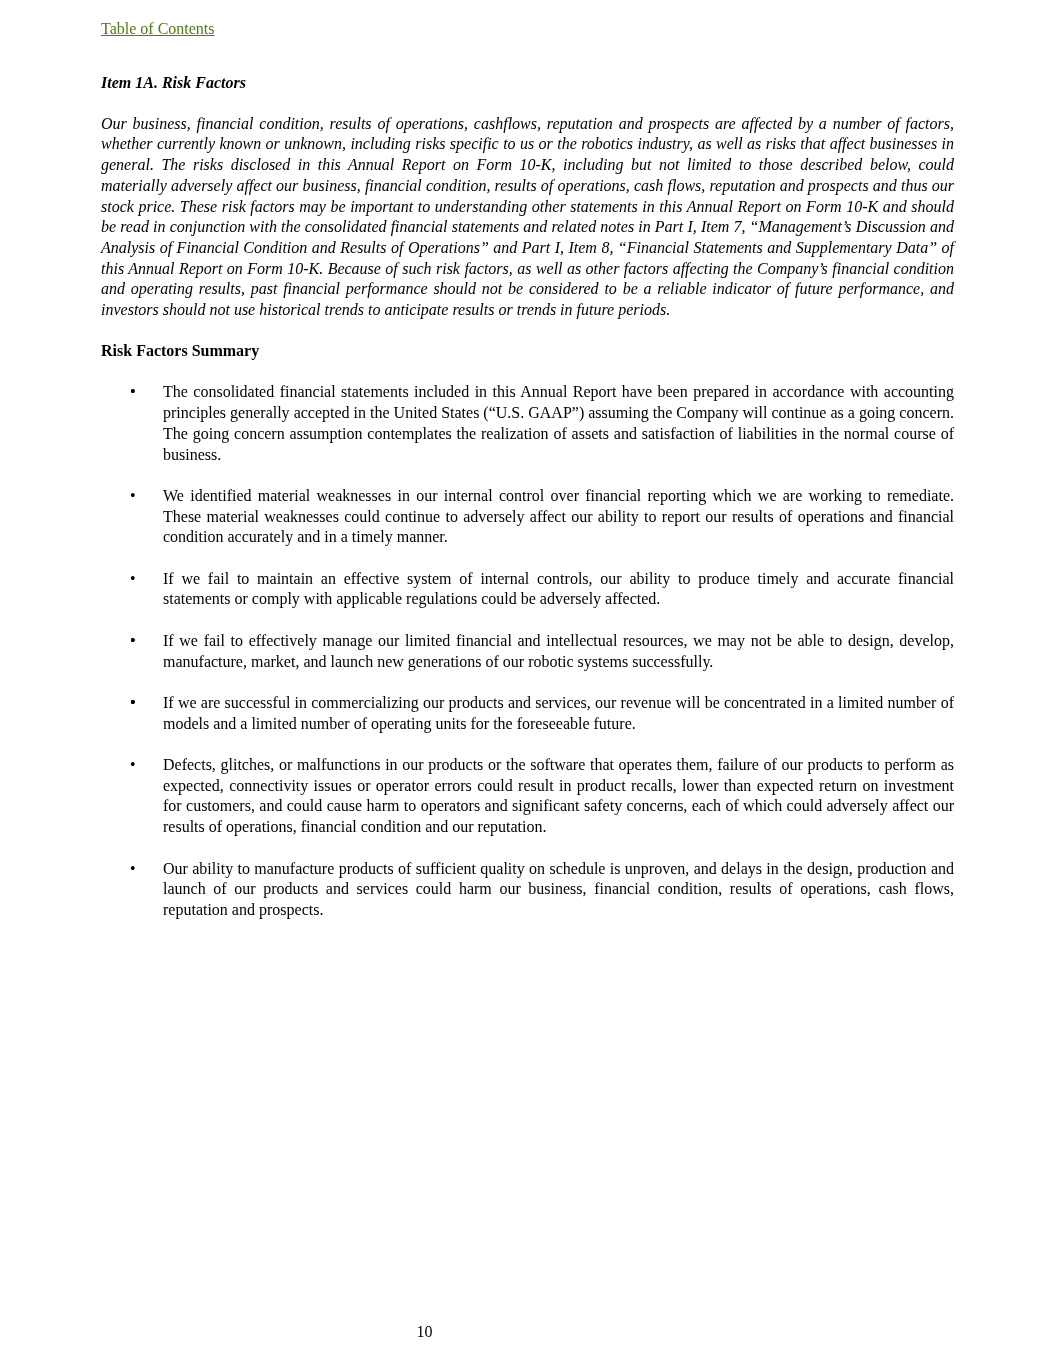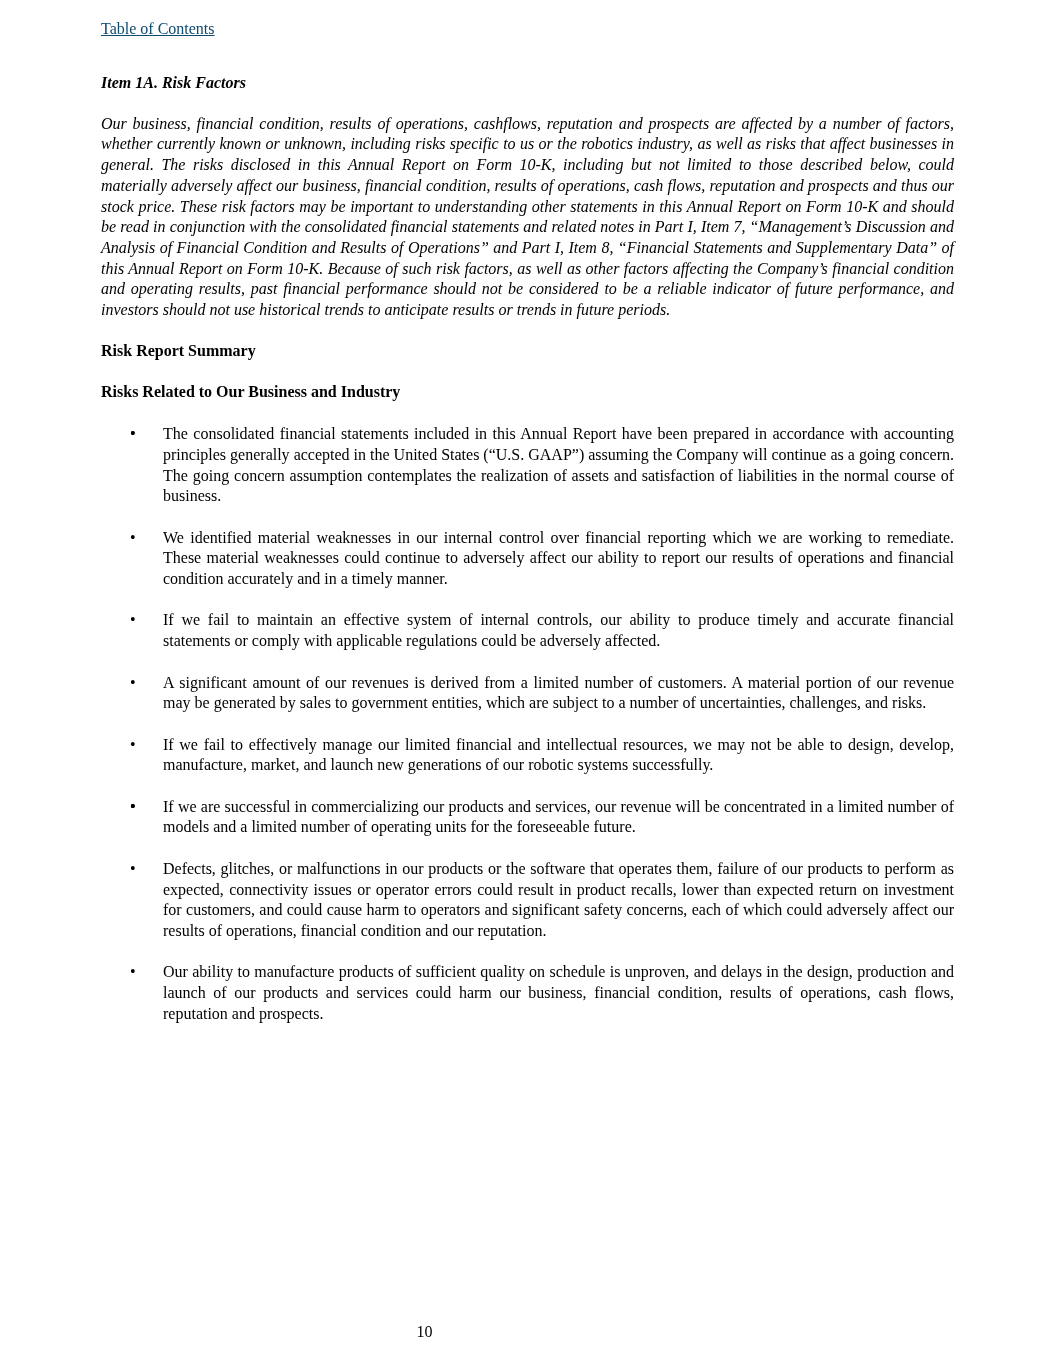--- a/index.html
+++ b/index.html
@@ -17,21 +17,21 @@
       line-height: 20.7px;
     }
     .page {
       position: absolute;
       left: 101px;
       top: 18px;
       width: 853px;
     }
     .toc-link {
       display: inline-block;
-      color: #0c4a6e;
+      color: #4d7c0f;
       text-decoration: underline;
       font-size: 16px;
       line-height: 22px;
       cursor: pointer;
     }
     .heading {
       font-weight: bold;
       margin: 0;
     }
     .h-item {
@@ -77,30 +77,29 @@
 </head>
 <body>
 
 <div class="page">
   <a class="toc-link">Table of Contents</a>
 
   <p class="heading h-item">Item 1A. Risk Factors</p>
 
   <p class="intro">Our business, financial condition, results of operations, cashflows, reputation and prospects are affected by a number of factors, whether currently known or unknown, including risks specific to us or the robotics industry, as well as risks that affect businesses in general. The risks disclosed in this Annual Report on Form 10-K, including but not limited to those described below, could materially adversely affect our business, financial condition, results of operations, cash flows, reputation and prospects and thus our stock price. These risk factors may be important to understanding other statements in this Annual Report on Form 10-K and should be read in conjunction with the consolidated financial statements and related notes in Part I, Item 7, “Management’s Discussion and Analysis of Financial Condition and Results of Operations” and Part I, Item 8, “Financial Statements and Supplementary Data” of this Annual Report on Form 10-K. Because of such risk factors, as well as other factors affecting the Company’s financial condition and operating results, past financial performance should not be considered to be a reliable indicator of future performance, and investors should not use historical trends to anticipate results or trends in future periods.</p>
 
-  <p class="heading h-summary">Risk Report Summary</p>
+  <p class="heading h-summary">Risk Factors Summary</p>
 
-  <p class="heading h-risks">Risks Related to Our Business and Industry</p>
 
   <ul class="risk-list">
     <li><span class="bullet">•</span></li>
     <li><span class="bullet">•</span><span>The consolidated financial statements included in this Annual Report have been prepared in accordance with accounting principles generally accepted in the United States (“U.S. GAAP”) assuming the Company will continue as a going concern. The going concern assumption contemplates the realization of assets and satisfaction of liabilities in the normal course of business.</span></li>
     <li><span class="bullet">•</span><span>We identified material weaknesses in our internal control over financial reporting which we are working to remediate. These material weaknesses could continue to adversely affect our ability to report our results of operations and financial condition accurately and in a timely manner.</span></li>
     <li><span class="bullet">•</span><span>If we fail to maintain an effective system of internal controls, our ability to produce timely and accurate financial statements or comply with applicable regulations could be adversely affected.</span></li>
-    <li><span class="bullet">•</span><span>A significant amount of our revenues is derived from a limited number of customers. A material portion of our revenue may be generated by sales to government entities, which are subject to a number of uncertainties, challenges, and risks.</span></li>
+    <li><span class="bullet">•</span></li>
     <li><span class="bullet">•</span><span>If we fail to effectively manage our limited financial and intellectual resources, we may not be able to design, develop, manufacture, market, and launch new generations of our robotic systems successfully.</span></li>
     <li><span class="bullet">•</span></li>
     <li><span class="bullet">•</span></li>
     <li><span class="bullet">•</span><span>If we are successful in commercializing our products and services, our revenue will be concentrated in a limited number of models and a limited number of operating units for the foreseeable future.</span></li>
     <li><span class="bullet">•</span><span>Defects, glitches, or malfunctions in our products or the software that operates them, failure of our products to perform as expected, connectivity issues or operator errors could result in product recalls, lower than expected return on investment for customers, and could cause harm to operators and significant safety concerns, each of which could adversely affect our results of operations, financial condition and our reputation.</span></li>
     <li><span class="bullet">•</span><span>Our ability to manufacture products of sufficient quality on schedule is unproven, and delays in the design, production and launch of our products and services could harm our business, financial condition, results of operations, cash flows, reputation and prospects.</span></li>
   </ul>
 </div>
 
 <div class="page-number">10</div>

